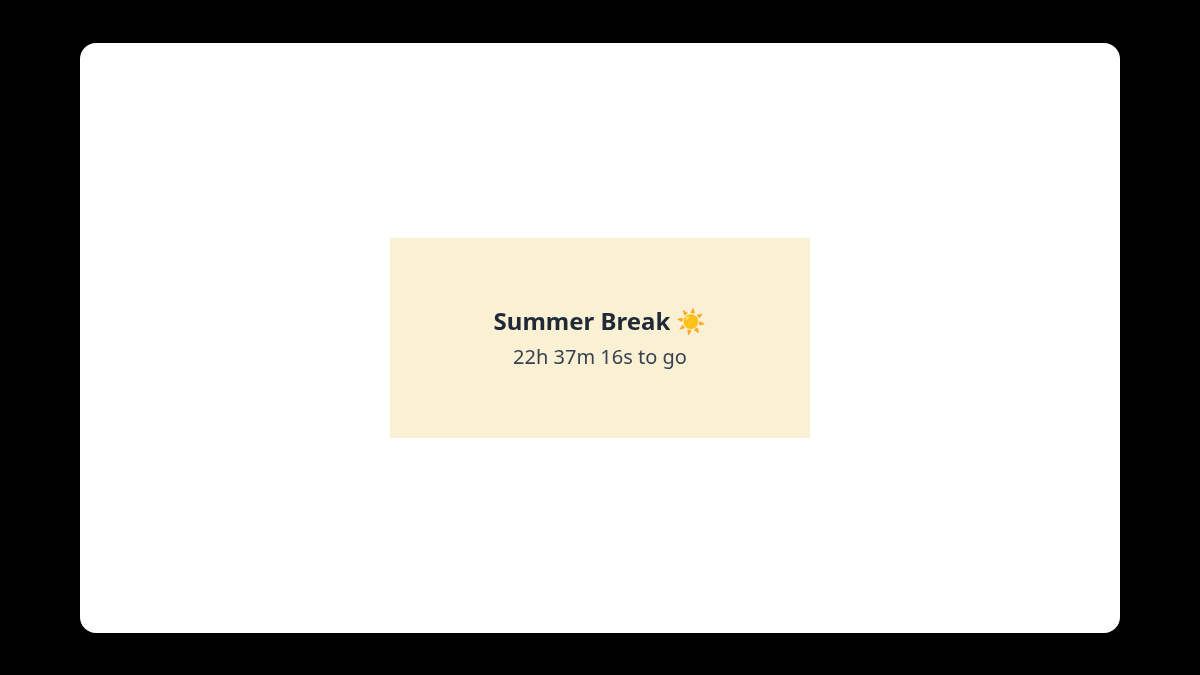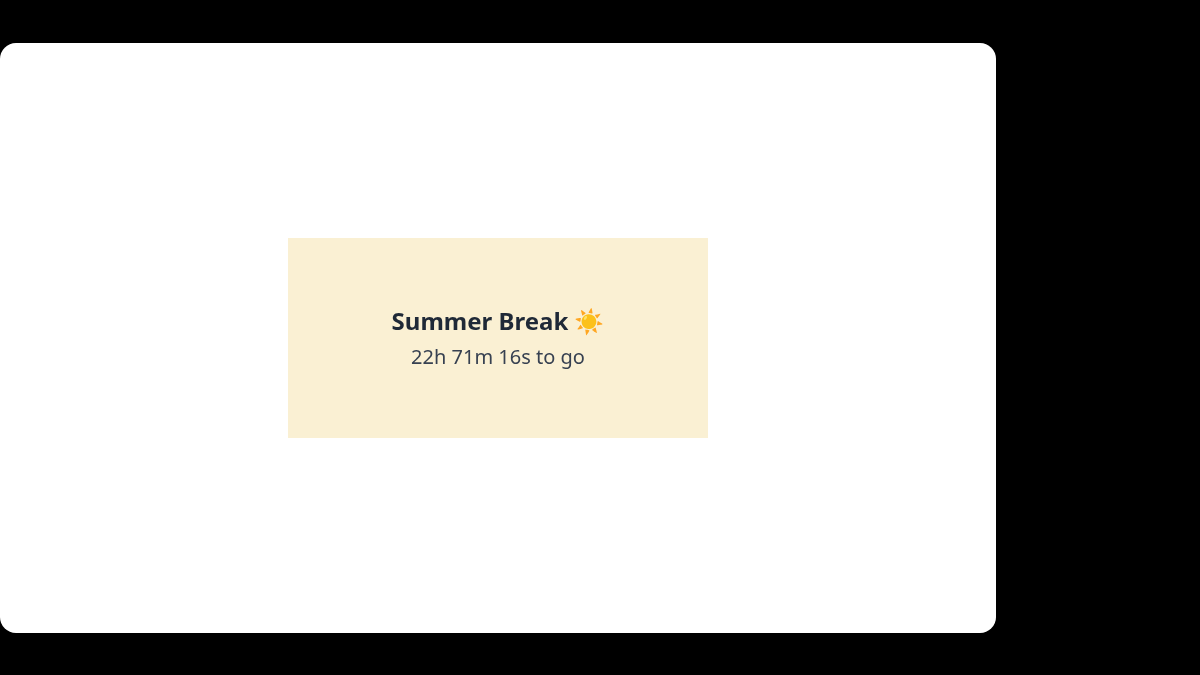--- a/index.html
+++ b/index.html
@@ -7,21 +7,21 @@
       padding: 0;
       box-sizing: border-box;
     }
     html, body {
       width: 1200px;
       height: 675px;
       background: #000;
       font-family: ui-sans-serif, system-ui, -apple-system, "Segoe UI", Roboto, "Helvetica Neue", Arial, sans-serif;
     }
     .outer {
-      width: 996px;
+      width: 1200px;
       height: 675px;
       display: flex;
       align-items: center;
       justify-content: center;
       background: #000;
     }
     .frame {
       width: 1040px;
       height: 590px;
       background: #fff;
@@ -56,16 +56,16 @@
       text-align: center;
     }
   </style>
 </head>
 <body>
 
 <div class="outer">
   <div class="frame">
     <div class="card">
       <h2 class="card-title">Summer Break ☀️</h2>
-      <div class="card-subtitle">22h 71m 16s to go</div>
+      <div class="card-subtitle">22h 37m 16s to go</div>
     </div>
   </div>
 </div>
 
 </body></html>

